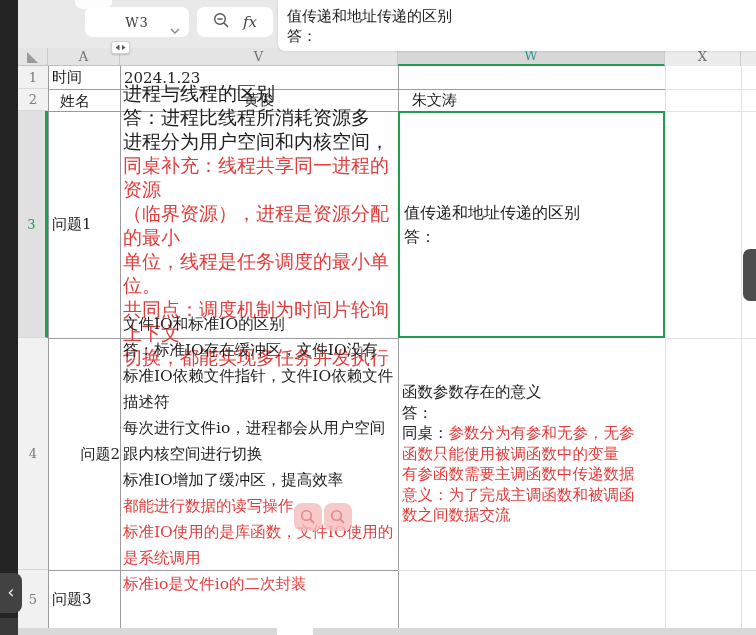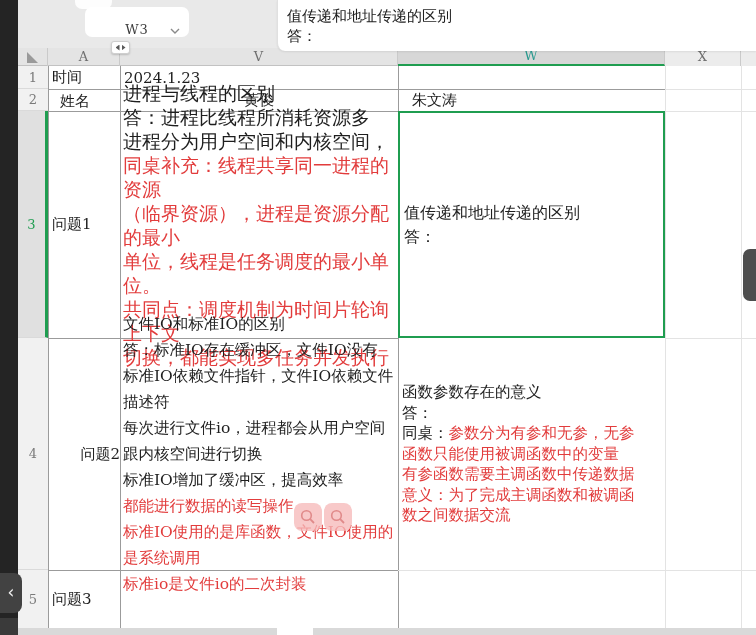--- a/index.html
+++ b/index.html
@@ -11,21 +11,21 @@
   .left-strip { position:absolute; left:0; top:0; width:18px; height:635px; background:#242424; }
   .left-strip-foot { position:absolute; left:0; top:618px; width:18px; height:17px; background:#3a3a3a; }
   .back-tab { position:absolute; left:0; top:573px; width:22px; height:40px; background:#424242;
               border-radius:0 8px 8px 0; color:#f0f0f0; font-size:17px; line-height:38px; text-align:center;
               font-family:"DejaVu Sans","Liberation Sans",sans-serif; z-index:30; }
 
   
   .topbar { position:absolute; left:18px; top:0; width:738px; height:48px; background:#e9e9e9; }
   .top-remnant { position:absolute; left:57px; top:0; width:37px; height:9px; background:#fdfdfd; border-radius:0 0 7px 7px; }
   .name-box { position:absolute; left:67px; top:7px; width:104px; height:30px; background:#fff; border-radius:7px;
-              display:flex; align-items:flex-end; justify-content:center; }
+              display:flex; align-items:center; justify-content:center; }
   .name-box .ref { font-size:13px; color:#3c3c3c; letter-spacing:1px; }
   .name-box .chev { position:absolute; right:9px; top:12px; }
   .fn-box { position:absolute; left:179px; top:7px; width:76px; height:30px; background:#fff; border-radius:7px;
             display:flex; align-items:center; justify-content:center; gap:13px; }
   .fx { font-style:italic; font-size:15px; color:#444; }
   .formula-area { position:absolute; left:259px; top:0; width:479px; height:51px; background:#fff;
                   border-left:1px solid #e0e0e0; border-radius:0 0 0 8px; padding:6px 0 0 9px;
                   box-shadow:0 1px 2px rgba(0,0,0,0.08); z-index:6; }
   .formula-text { font-size:15px; line-height:20px; color:#222; white-space:pre-line; }
 
@@ -95,20 +95,30 @@
 
     <div class="name-box">
       <span class="ref">W3</span>
       <span class="chev">
         <svg width="10" height="6" viewBox="0 0 10 6">
             <polyline points="1,1 5,5 9,1" fill="none" stroke="#8a8a8a" stroke-width="1.4"></polyline>
           </svg>
       </span>
     </div>
 
+    <div class="fn-box">
+      <span>
+        <svg width="17" height="17" viewBox="0 0 17 17">
+          <circle cx="7" cy="7" r="5.3" fill="none" stroke="#555" stroke-width="1.4"></circle>
+          <line x1="4.3" y1="7" x2="9.7" y2="7" stroke="#555" stroke-width="1.4"></line>
+          <line x1="11" y1="11" x2="15" y2="15" stroke="#555" stroke-width="1.6"></line>
+        </svg>
+      </span>
+      <span class="fx">fx</span>
+    </div>
 
     <div class="formula-area">
       <div class="formula-text">值传递和地址传递的区别
 答：</div>
     </div>
   </div>
 
   <div class="col-headers">
     <div class="col-corner">
       <div class="tri-select"></div>

